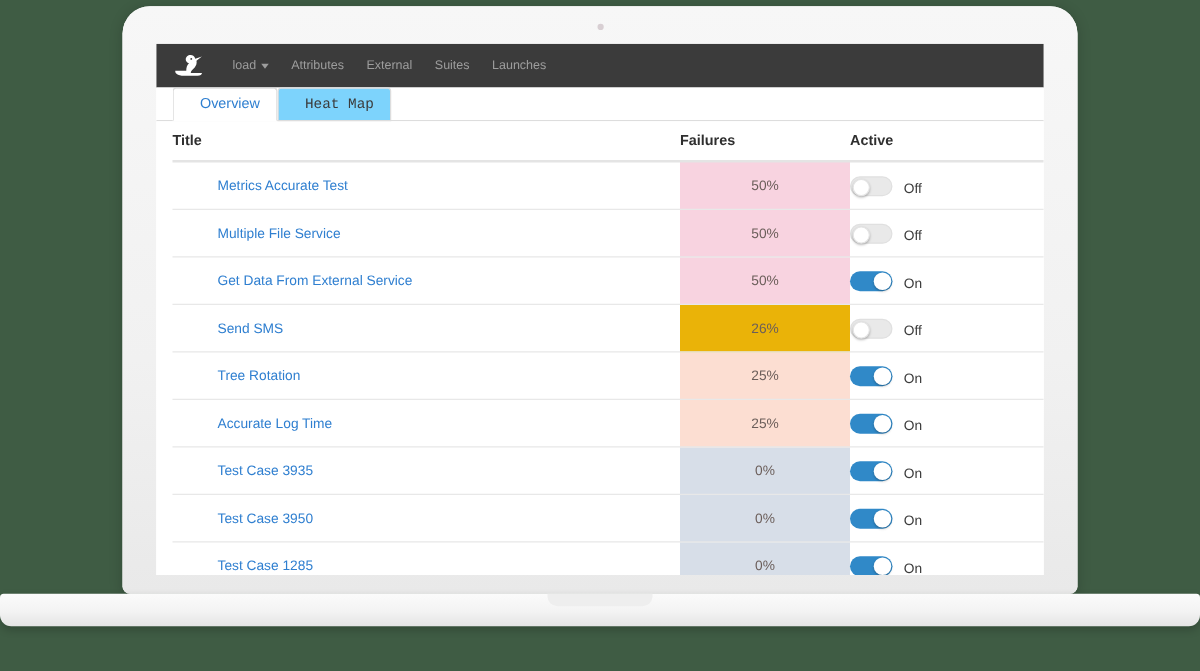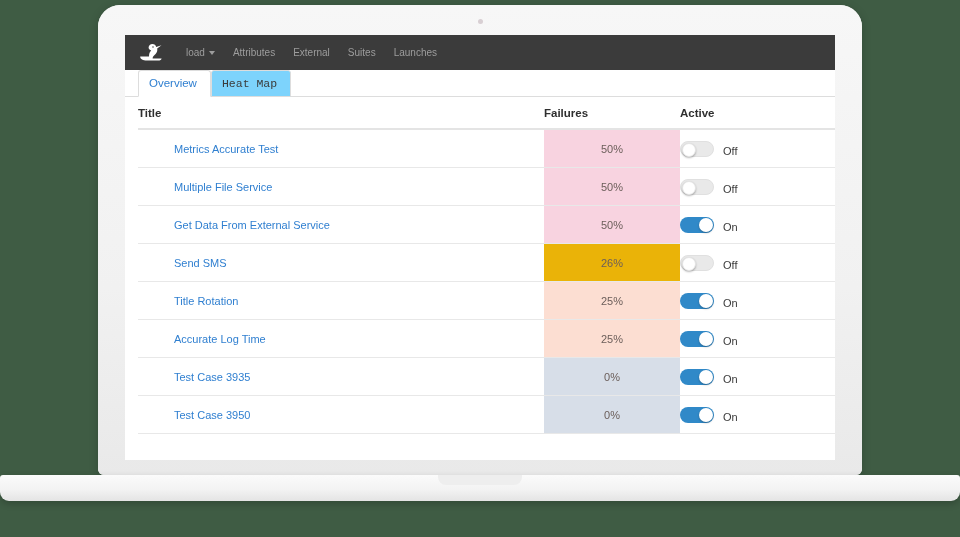--- a/index.html
+++ b/index.html
@@ -118,21 +118,21 @@
     height: 27px;
     background: #ffffff;
     border-bottom: 1px solid #dddddd;
     display: flex;
     align-items: flex-end;
     padding-left: 13px;
     box-sizing: border-box;
   }
   .tab {
     font-size: 11.5px;
-    padding: 5px 13px 5px 10px;
+    padding: 5px 13px 5px 21px;
     line-height: 15px;
     box-sizing: border-box;
     position: relative;
     top: 1px;
     cursor: pointer;
   }
   .tab.active {
     color: #2f7fd0;
     background: #ffffff;
     border: 1px solid #dddddd;
@@ -334,21 +334,21 @@
                 <td class="cell-active">
                   <div class="active-wrap">
                     <div class="toggle off">
                       <div class="knob"></div>
                     </div>
                     <span class="state-label">Off</span>
                   </div>
                 </td>
               </tr>
               <tr>
-                <td class="cell-title"><span>Title Rotation</span></td>
+                <td class="cell-title"><span>Tree Rotation</span></td>
                 <td class="cell-fail" style="background: rgb(252, 222, 210);"><span>25%</span></td>
                 <td class="cell-active">
                   <div class="active-wrap">
                     <div class="toggle on">
                       <div class="knob"></div>
                     </div>
                     <span class="state-label">On</span>
                   </div>
                 </td>
               </tr>
@@ -371,20 +371,32 @@
                   <div class="active-wrap">
                     <div class="toggle on">
                       <div class="knob"></div>
                     </div>
                     <span class="state-label">On</span>
                   </div>
                 </td>
               </tr>
               <tr>
                 <td class="cell-title"><span>Test Case 3950</span></td>
+                <td class="cell-fail" style="background: rgb(215, 222, 232);"><span>0%</span></td>
+                <td class="cell-active">
+                  <div class="active-wrap">
+                    <div class="toggle on">
+                      <div class="knob"></div>
+                    </div>
+                    <span class="state-label">On</span>
+                  </div>
+                </td>
+              </tr>
+              <tr>
+                <td class="cell-title"><span>Test Case 1285</span></td>
                 <td class="cell-fail" style="background: rgb(215, 222, 232);"><span>0%</span></td>
                 <td class="cell-active">
                   <div class="active-wrap">
                     <div class="toggle on">
                       <div class="knob"></div>
                     </div>
                     <span class="state-label">On</span>
                   </div>
                 </td>
               </tr>

